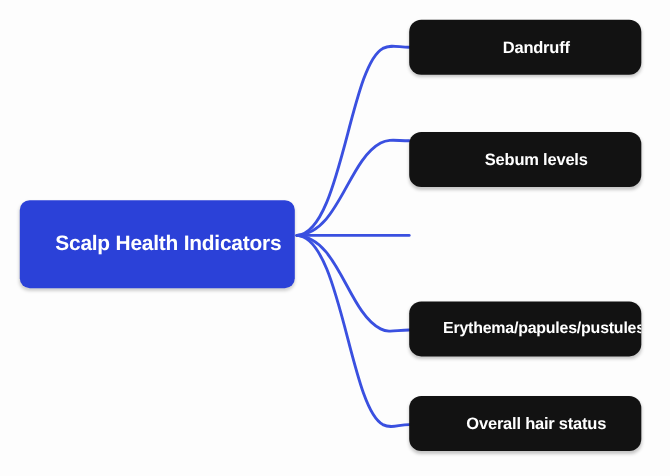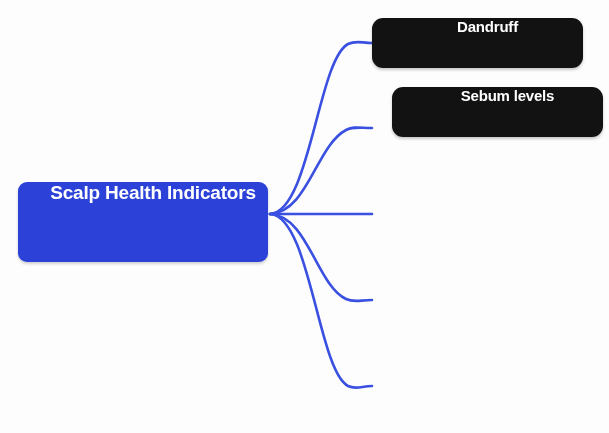--- a/index.html
+++ b/index.html
@@ -24,21 +24,21 @@
     left: 0;
     top: 0;
     width: 609px;
     height: 433px;
     pointer-events: none;
   }
   .node {
     position: absolute;
     box-sizing: border-box;
     display: flex;
-    align-items: flex-start;
+    align-items: center;
     justify-content: center;
     overflow: hidden;
     white-space: nowrap;
     padding-left: 20px;
   }
   .root-node {
     left: 18px;
     top: 182px;
     width: 250px;
     height: 80px;
@@ -61,21 +61,21 @@
     box-shadow: 0 2px 3px rgba(0,0,0,0.22);
   }
   .branch-label {
     color: #ffffff;
     font-size: 15px;
     font-weight: bold;
     letter-spacing: -0.2px;
     padding: 0 6px;
   }
   .branch-node.n0 { top: 18px; }
-  .branch-node.n1 { top: 87px; margin-left: 20px; }
+  .branch-node.n1 { top: 120px; }
   .branch-node.n2 { top: 189px; }
   .branch-node.n3 { top: 274px; }
   .branch-node.n4 { top: 360px; }
   .branch-node.wide .branch-label {
     font-size: 14.5px;
     padding: 0;
     margin-left: -4px;
     margin-right: -18px;
   }
 </style>
@@ -100,15 +100,21 @@
 
   <div class="node branch-node n0">
     <span class="branch-label">Dandruff</span>
   </div>
 
   <div class="node branch-node n1">
     <span class="branch-label">Sebum levels</span>
   </div>
 
 
+  <div class="node branch-node n3 wide">
+    <span class="branch-label">Erythema/papules/pustules</span>
+  </div>
 
+  <div class="node branch-node n4">
+    <span class="branch-label">Overall hair status</span>
+  </div>
 
 </div>
 
 </body></html>

